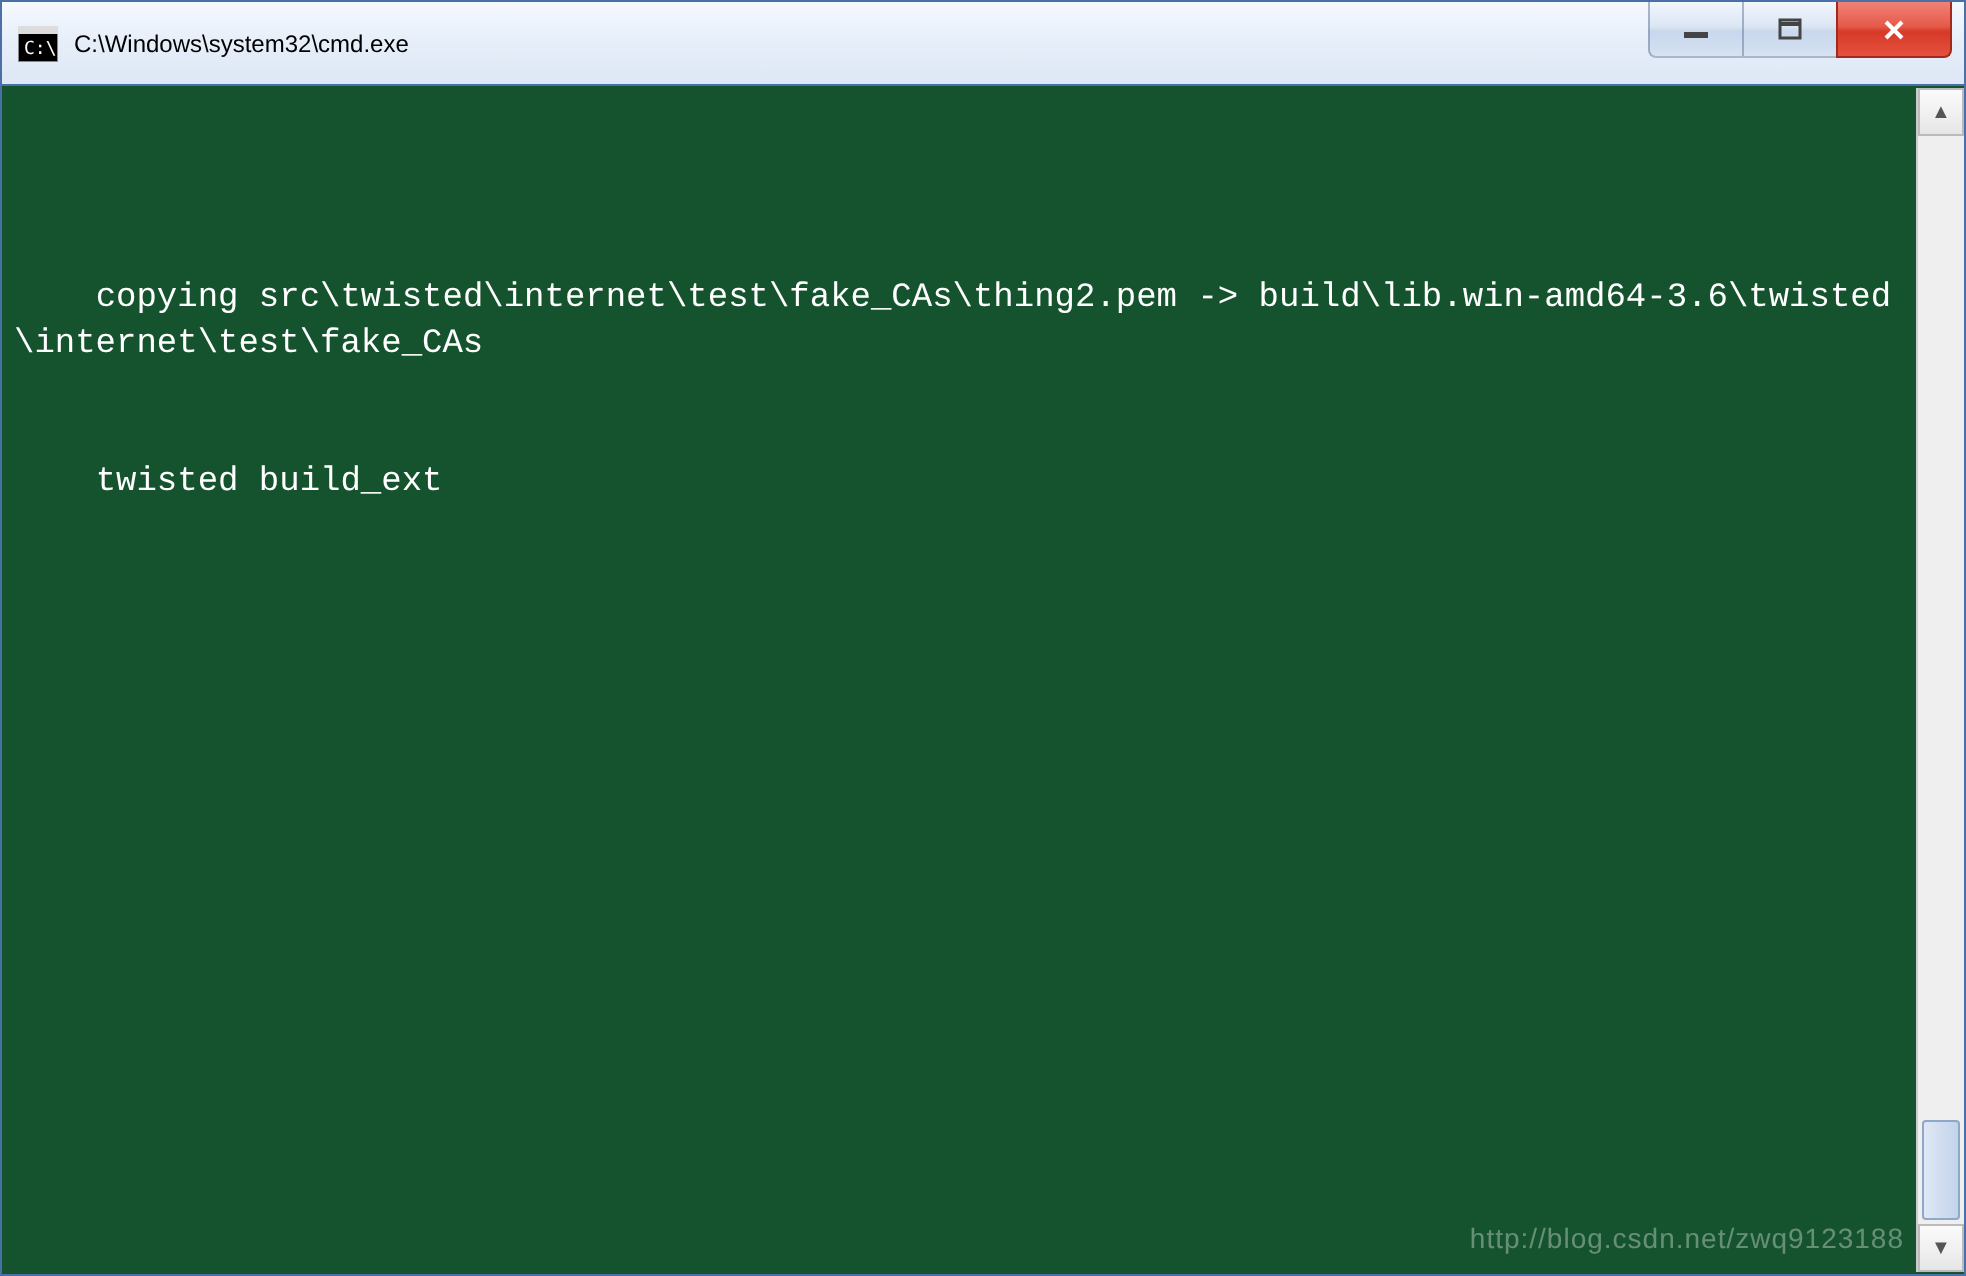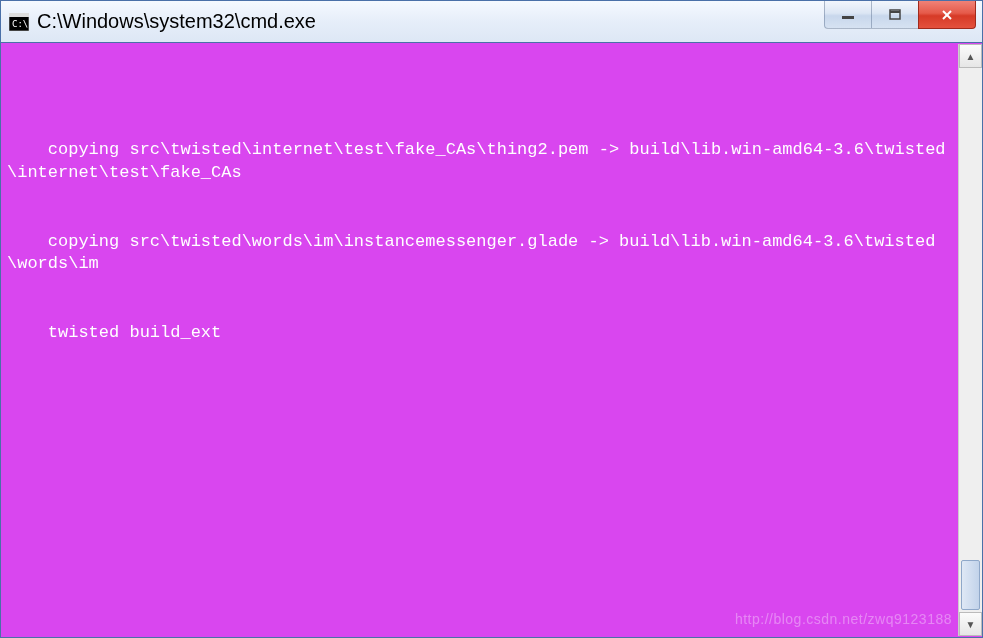--- a/index.html
+++ b/index.html
@@ -33,21 +33,21 @@
 .titlebar-icon {
   width: 20px;
   height: 18px;
   margin-right: 8px;
   display: flex;
   align-items: center;
   justify-content: center;
 }
 .titlebar-icon svg { width: 20px; height: 18px; }
 .titlebar-text {
-  font-size: 20px;
+  font-size: 12px;
   color: #000;
   flex: 1;
 }
 .window-controls {
   display: flex;
   align-items: flex-start;
   height: 100%;
 }
 .win-btn {
   width: 48px;
@@ -70,21 +70,21 @@
   border-color: #a02a1c;
   border-bottom-right-radius: 4px;
   margin-right: 6px;
 }
 .win-btn svg { width: 14px; height: 14px; }
 .win-btn.close svg { stroke: #fff; }
 .win-btn.maximize svg rect { fill: none; stroke: #444; stroke-width: 1.5; }
 .win-btn.minimize .dash { width: 12px; height: 2.5px; background: #444; margin-top: 6px; }
 .console {
   flex: 1;
-  background: #d946ef;
+  background: #14532d;
   color: #fff;
   font-family: "Consolas", "Courier New", monospace;
   font-size: 17px;
   line-height: 1.35;
   padding: 4px 2px 4px 6px;
   overflow: hidden;
   position: relative;
   white-space: pre-wrap;
   word-break: break-all;
 }
@@ -160,21 +160,20 @@
             <line x1="3" y1="3" x2="11" y2="11" stroke-width="2"></line>
             <line x1="11" y1="3" x2="3" y2="11" stroke-width="2"></line>
           </svg>
       </div>
     </div>
   </div>
 
   <div class="console">
     <div class="console-inner">
       <div>    copying src\twisted\internet\test\fake_CAs\thing2.pem -&gt; build\lib.win-amd64-3.6\twisted\internet\test\fake_CAs</div>
-      <div>    copying src\twisted\words\im\instancemessenger.glade -&gt; build\lib.win-amd64-3.6\twisted\words\im</div>
       <div>    twisted build_ext</div>
       
       
       
       
       
       
       
     </div>
     <div class="watermark">http://blog.csdn.net/zwq9123188</div>

